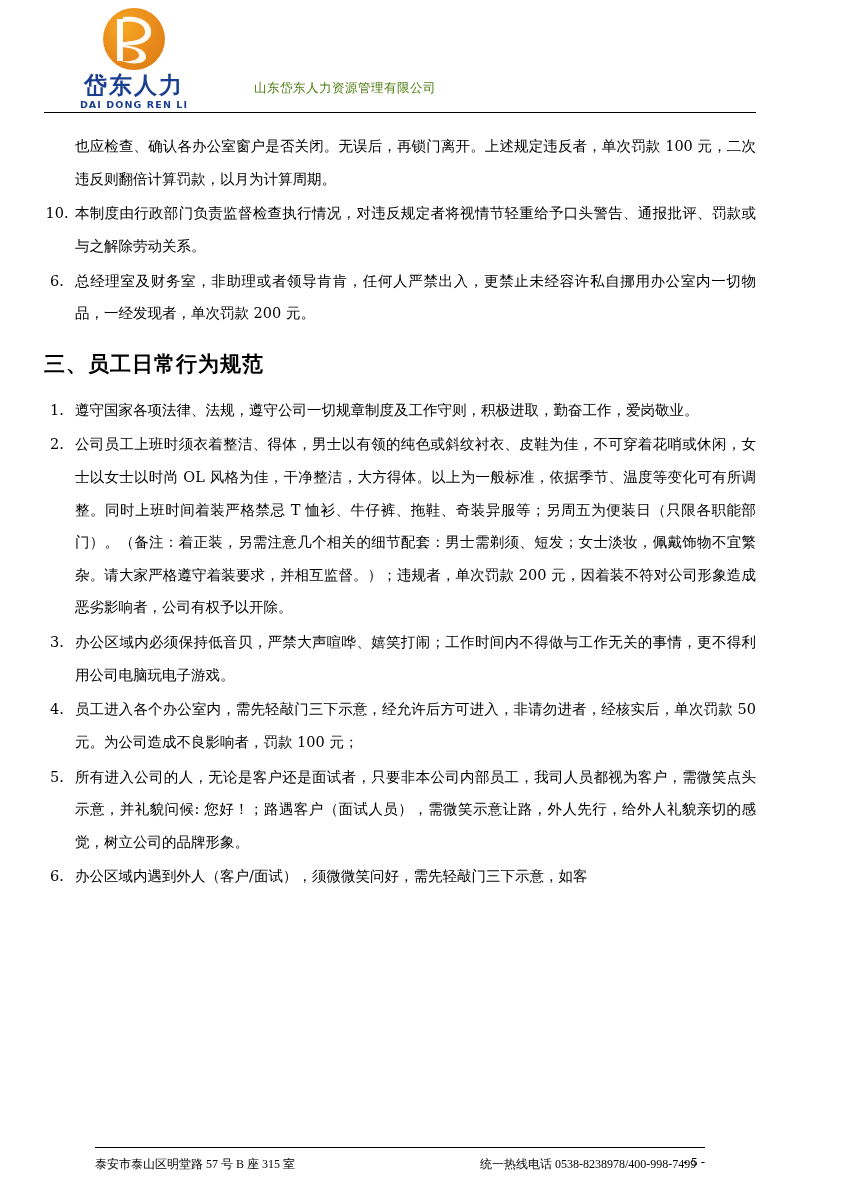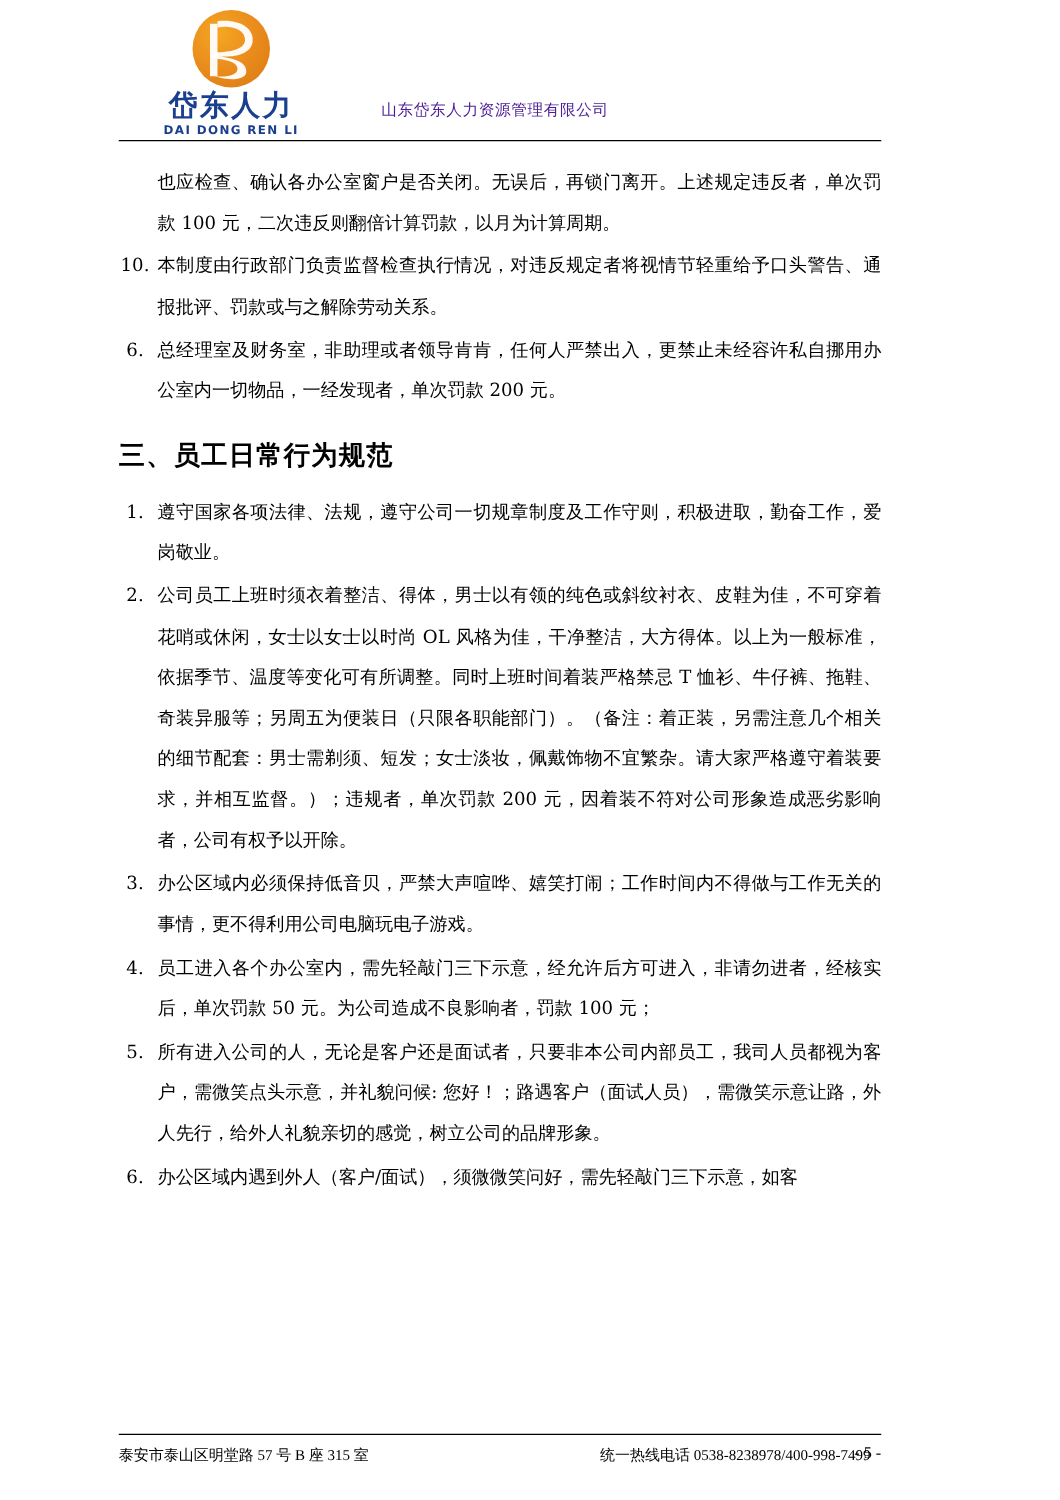--- a/index.html
+++ b/index.html
@@ -13,21 +13,21 @@
     font-family: "DejaVu Serif", "Liberation Serif", serif;
     color: #000000;
     position: relative;
     overflow: hidden;
   }
   .page {
     position: relative;
     width: 800px;
     height: 1200px;
     box-sizing: border-box;
-    padding: 0 95px;
+    padding: 0 44px;
   }
 
   
   .header {
     position: relative;
     height: 112px;
   }
   .logo-block {
     position: absolute;
     left: 0;
@@ -68,21 +68,21 @@
     font-size: 9.5px;
     letter-spacing: 1.1px;
     color: #1a3f8f;
     margin-top: 1px;
   }
   .company-name {
     position: absolute;
     left: 210px;
     top: 80px;
     font-size: 12.5px;
-    color: #4c1d95;
+    color: #4d7c0f;
     letter-spacing: 0.5px;
   }
   .header-rule {
     position: absolute;
     left: 0;
     right: 0;
     top: 112px;
     border-top: 1.2px solid #000;
   }
 

